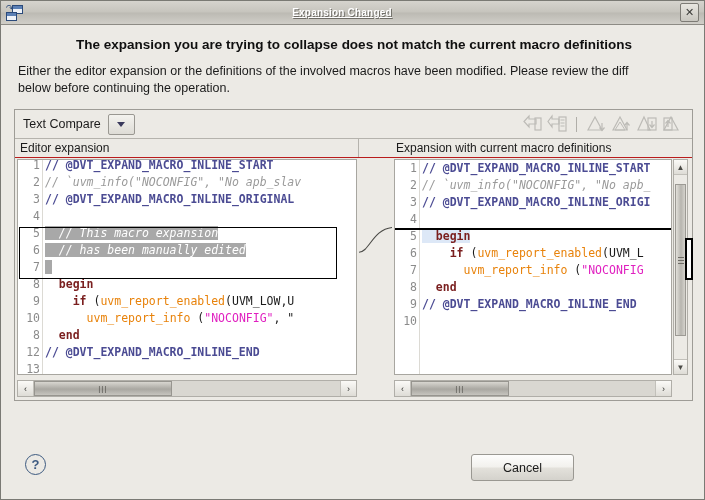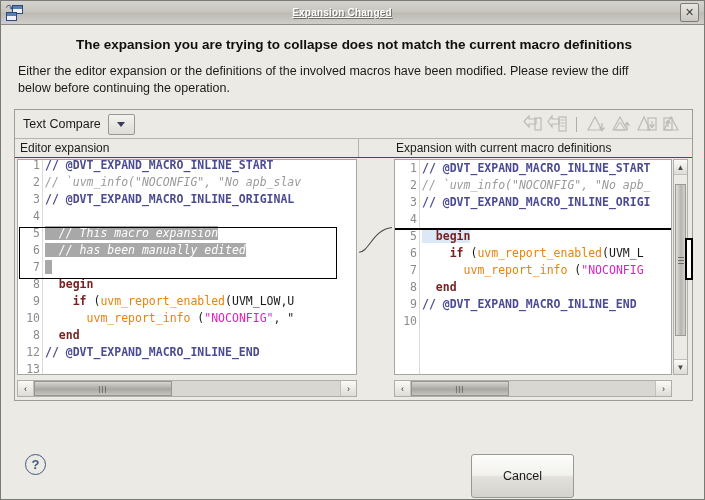--- a/index.html
+++ b/index.html
@@ -263,21 +263,21 @@
   .help-icon {
     position: absolute; left: 24px; top: 453px;
     width: 21px; height: 21px; border-radius: 50%;
     border: 1.6px solid #3d5a80;
     color: #3d5a80; font-size: 13px; font-weight: bold;
     display: flex; align-items: center; justify-content: center;
     box-sizing: border-box;
     background: #eceae5;
   }
   .btn {
-    position: absolute; top: 453px; height: 44px;
+    position: absolute; top: 453px; height: 27px;
     background: linear-gradient(180deg,#fdfdfc 0%, #f2f1ed 48%, #e3e1db 52%, #d4d2cc 100%);
     border: 1px solid #9a9892; border-radius: 3px;
     font-size: 12.5px; color: #1b1b1b;
     display: flex; align-items: center; justify-content: center;
     box-sizing: border-box;
   }
   .btn.cancel  { left: 470px; width: 103px; }
   .btn.collapse{ left: 582px; width: 107px; }
 </style>
 </head>

